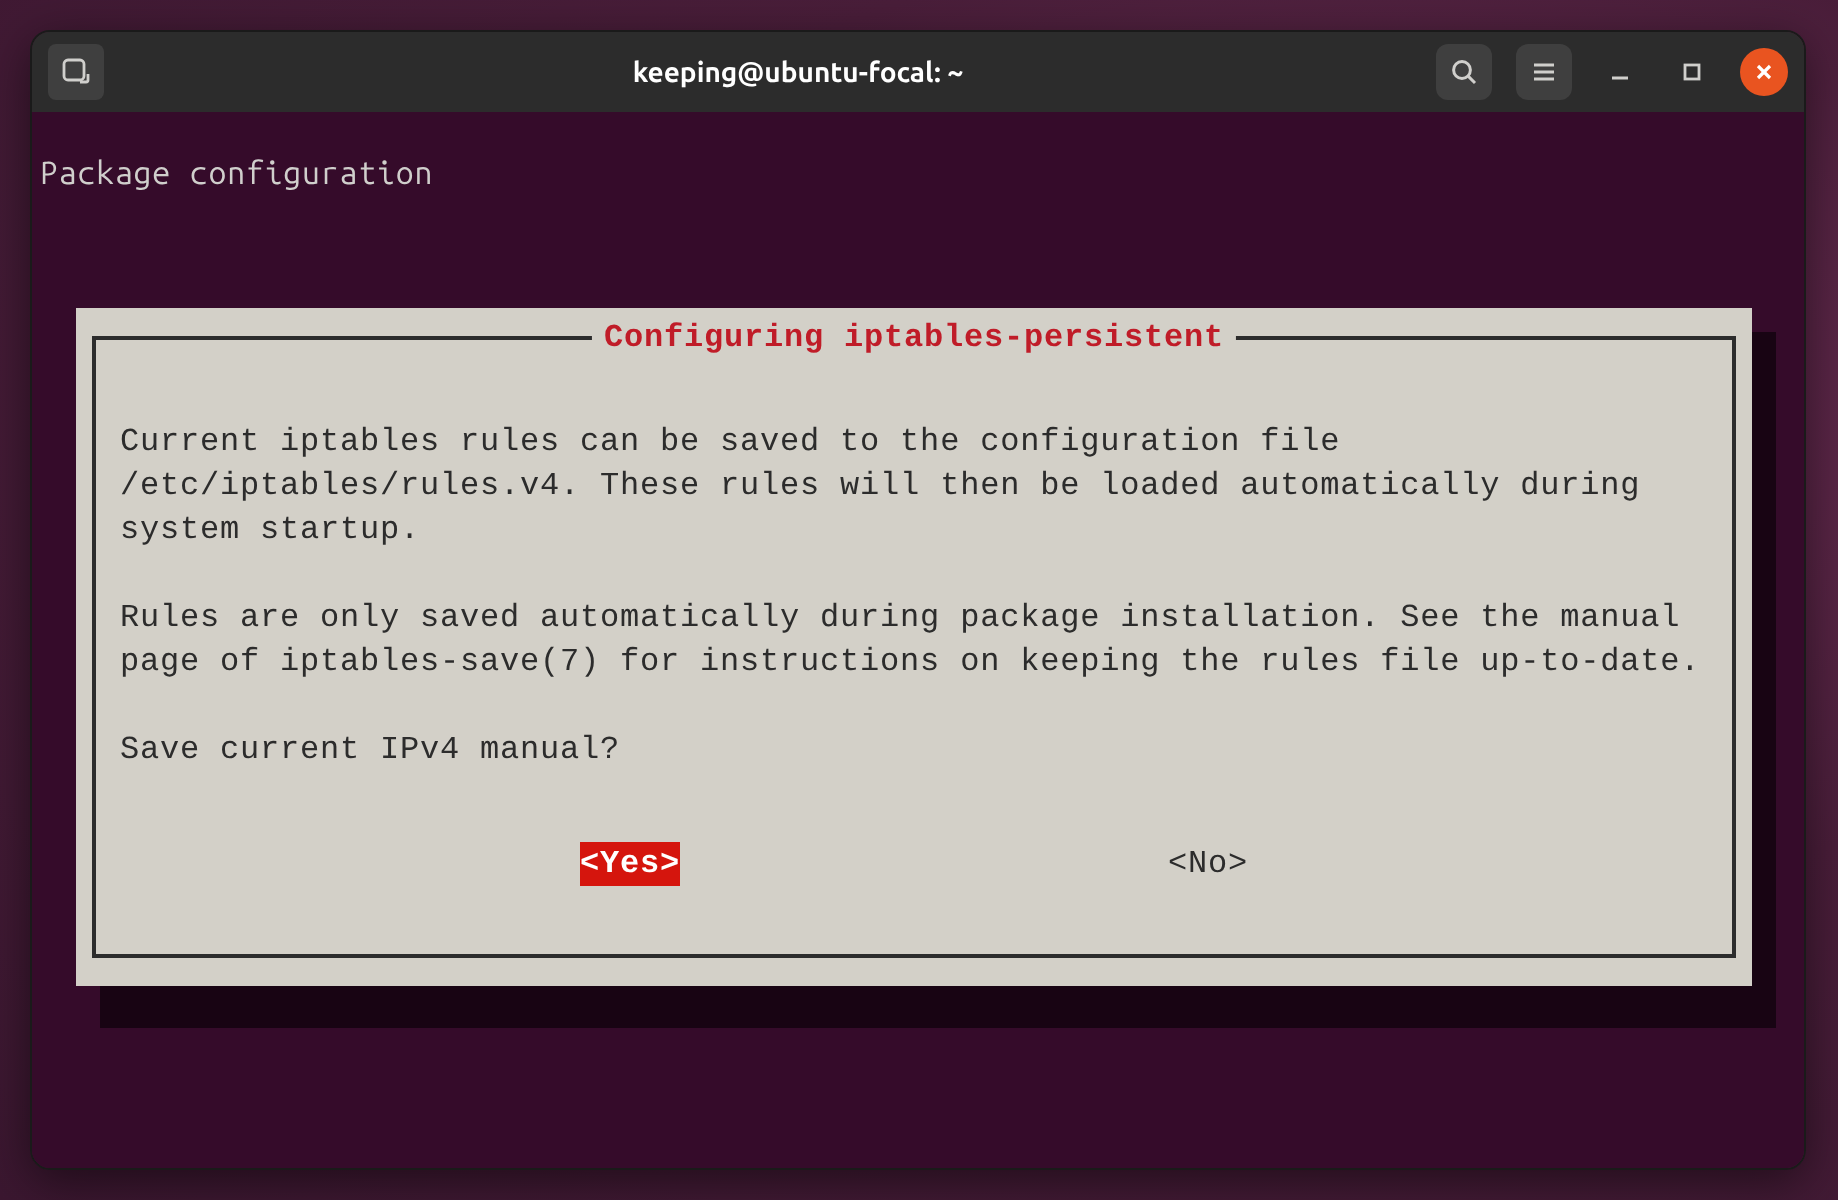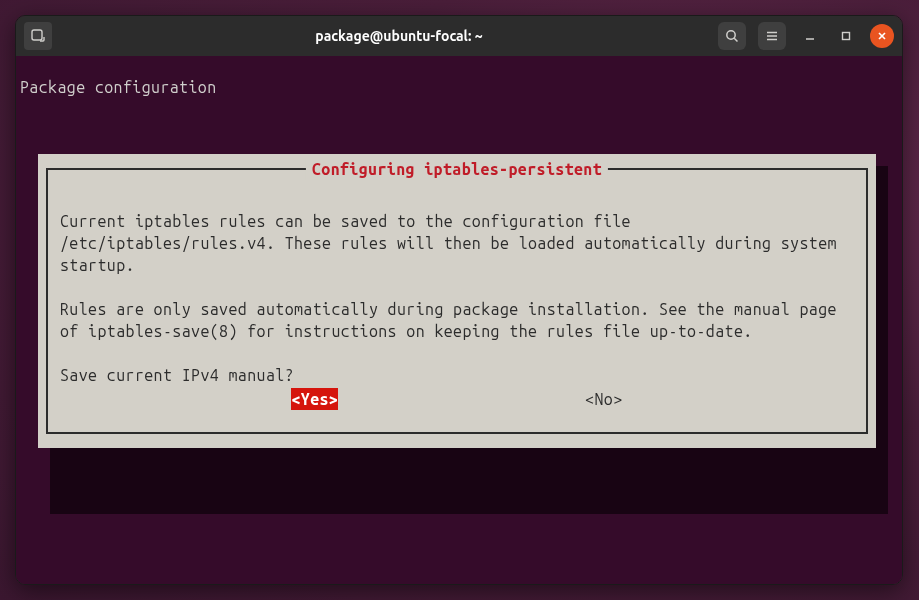--- a/index.html
+++ b/index.html
@@ -125,23 +125,24 @@
       top: 110px;
       width: 838px;
       height: 348px;
       background: rgba(0,0,0,0.55);
     }
     .tui-box {
       position: absolute;
       left: 22px;
       top: 98px;
       width: 838px;
-      height: 294px;
+      height: 339px;
       background: var(--tui-bg);
       color: var(--tui-fg);
+      font-family: Liberation Mono, monospace;
     }
     .tui-border {
       position: absolute;
       left: 8px;
       right: 8px;
       top: 14px;
       bottom: 14px;
       border: 2px solid var(--tui-fg);
     }
     .tui-title {
@@ -160,21 +161,21 @@
       left: 12px;
       right: 12px;
       top: 18px;
       bottom: 54px;
       color: var(--tui-fg);
       white-space: pre-wrap;
       word-break: break-word;
     }
     .tui-buttons {
       position: absolute;
-      bottom: 22px;
+      bottom: 34px;
       left: 0;
       right: 0;
       display: flex;
       justify-content: space-around;
       padding: 0 120px;
     }
     .tui-btn {
       display: inline-block;
       padding: 0 0px;
     }
@@ -192,21 +193,21 @@
 
     <div class="titlebar">
       <div class="tb-left">
         <div class="tb-square">
           <svg width="16" height="16" viewBox="0 0 16 16">
             <rect x="2" y="2" width="10" height="10" rx="2" fill="none" stroke="#d0cfcc" stroke-width="1.4"></rect>
             <path d="M10 13 h3 a1 1 0 0 0 1 -1 v-3" fill="none" stroke="#d0cfcc" stroke-width="1.4"></path>
           </svg>
         </div>
       </div>
-      <div class="tb-title">package@ubuntu-focal: ~</div>
+      <div class="tb-title">keeping@ubuntu-focal: ~</div>
       <div class="tb-right">
         <div class="tb-btn">
           <svg width="16" height="16" viewBox="0 0 16 16">
             <circle cx="7" cy="7" r="4.2" fill="none" stroke="#d0cfcc" stroke-width="1.5"></circle>
             <line x1="10.2" y1="10.2" x2="13.5" y2="13.5" stroke="#d0cfcc" stroke-width="1.5"></line>
           </svg>
         </div>
         <div class="tb-btn">
           <svg width="16" height="16" viewBox="0 0 16 16">
             <line x1="3" y1="4.5" x2="13" y2="4.5" stroke="#d0cfcc" stroke-width="1.5"></line>
@@ -237,21 +238,21 @@
       <div class="pkgconf">Package configuration</div>
 
       <div class="tui-shadow"></div>
       <div class="tui-box">
         <div class="tui-border">
           <div class="tui-title"> Configuring iptables-persistent </div>
 
           <div class="tui-content">
 <span>Current iptables rules can be saved to the configuration file /etc/iptables/rules.v4. These rules will then be loaded automatically during system startup.</span>
 
-<span>Rules are only saved automatically during package installation. See the manual page of iptables-save(8) for instructions on keeping the rules file up-to-date.</span>
+<span>Rules are only saved automatically during package installation. See the manual page of iptables-save(7) for instructions on keeping the rules file up-to-date.</span>
 
 <span>Save current IPv4 manual?</span>
           </div>
 
           <div class="tui-buttons">
             <span class="tui-btn selected">&lt;Yes&gt;</span>
             <span class="tui-btn">&lt;No&gt;</span>
           </div>
         </div>
       </div>

